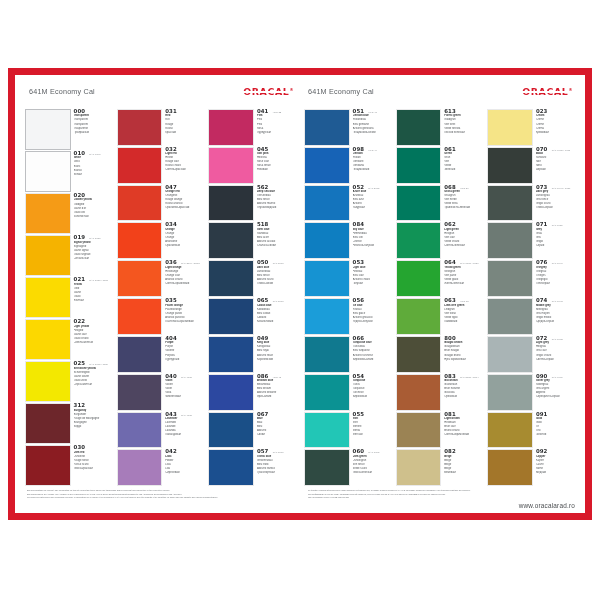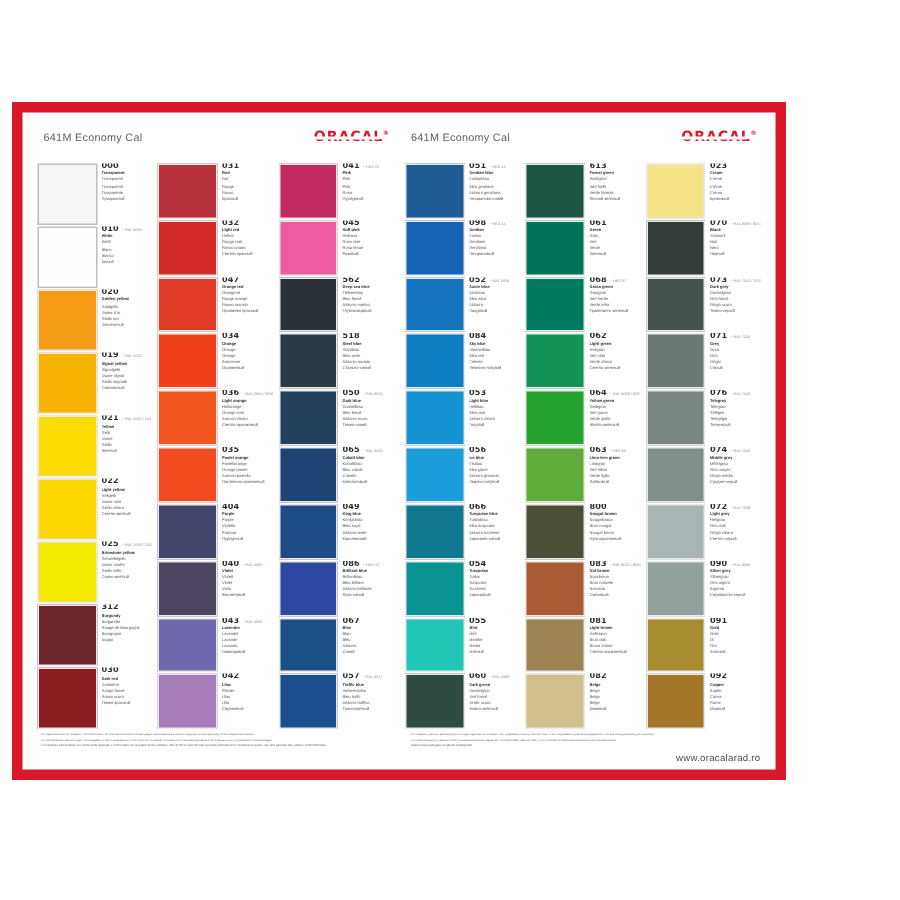--- a/index.html
+++ b/index.html
@@ -8,21 +8,21 @@
     background:#fefefe;
     font-family:"Liberation Sans", sans-serif;
     overflow:hidden;
   }
   #stage { position:relative; width:600px; height:600px; background:#ffffff; }
 
   
   .frame {
     position:absolute;
     left:8px; top:68px;
-    width:516px; height:452px;
+    width:584px; height:452px;
     background:#d8192a;
     padding:7px;
   }
   .sheet {
     position:relative;
     width:100%; height:100%;
     background:#ffffff;
     display:flex;
     flex-direction:column;
   }

